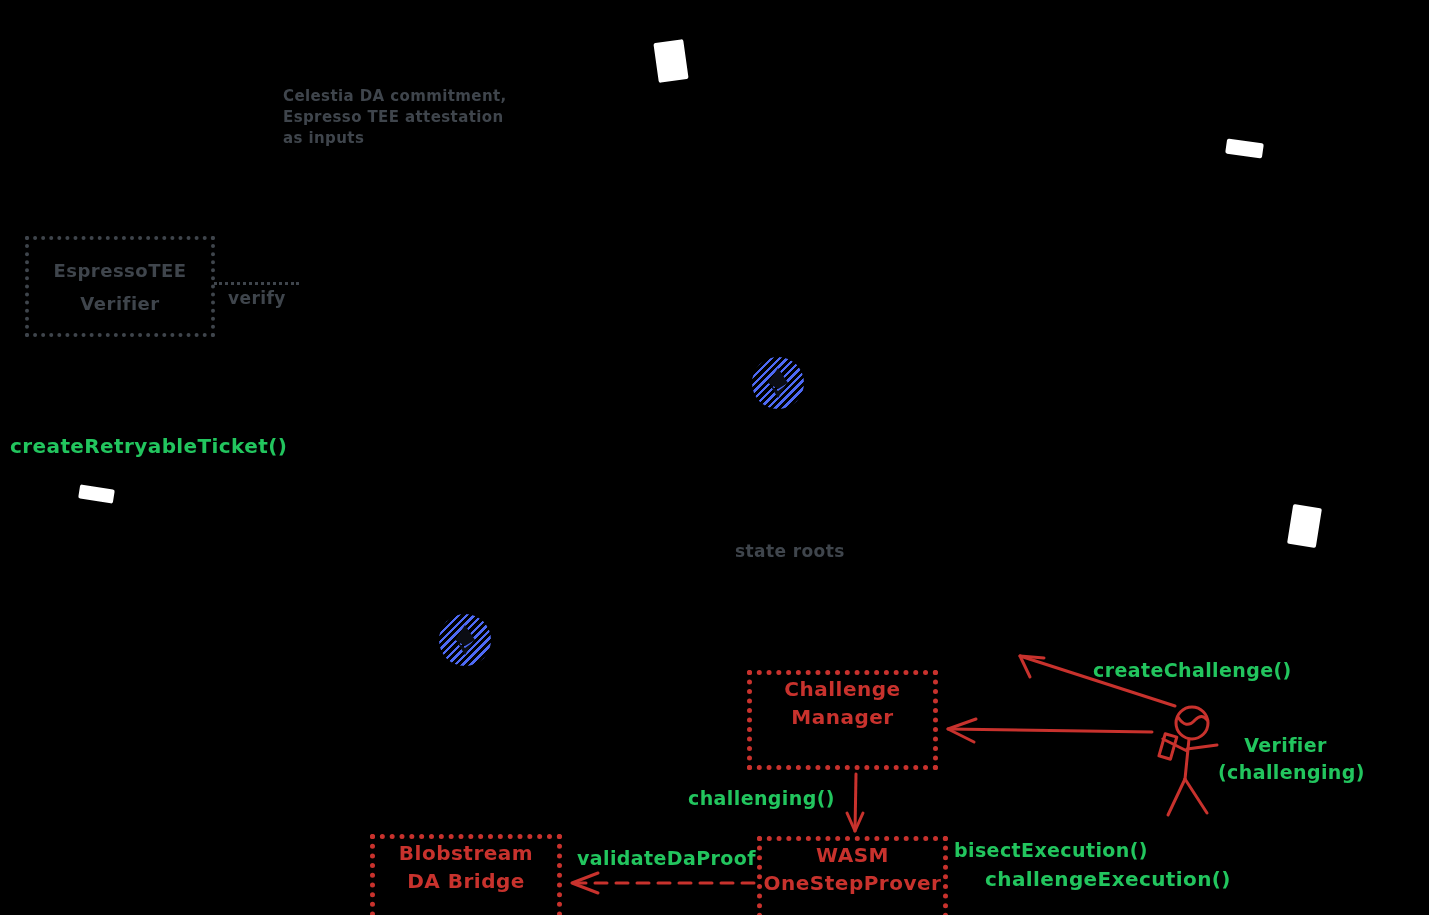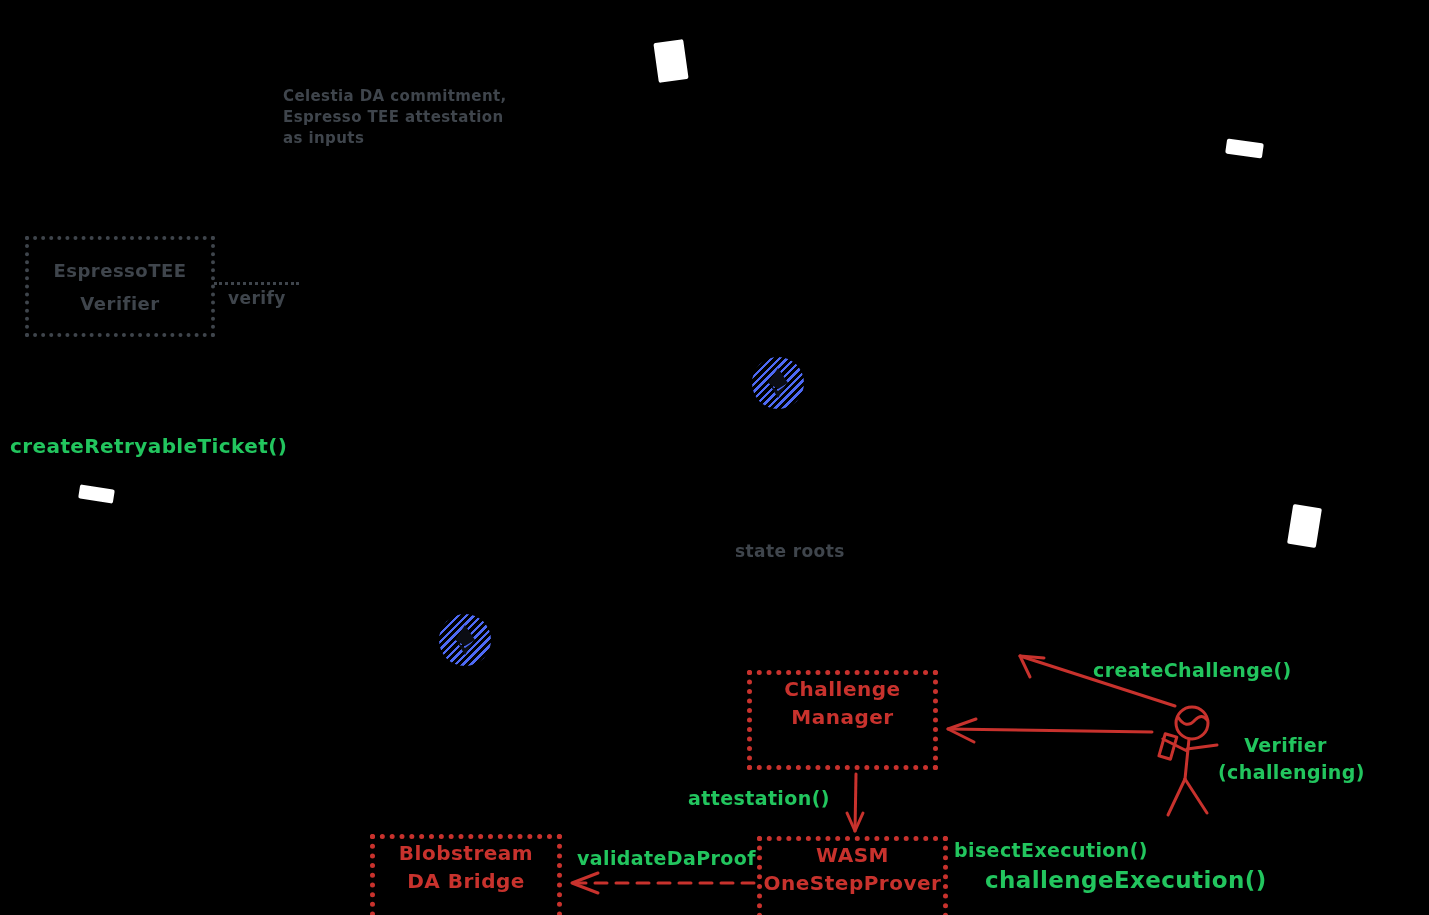--- a/index.html
+++ b/index.html
@@ -98,21 +98,21 @@
     <path class="stroke-red" stroke-width="3" d="M62,80 L92,76"></path>
     <path class="stroke-red" stroke-width="3" d="M60,110 L43,146"></path>
     <path class="stroke-red" stroke-width="3" d="M60,110 L82,144"></path>
   </svg>
 
   <div class="abs red-text" style="left:1218px;top:703px;width:135px;text-align:center;font-size:19px;line-height:27px;">
     <div>Verifier</div>
     <div>(challenging)</div>
   </div>
 
-  <div class="abs red-text" style="left:688px;top:758px;font-size:19px;">attestation()</div>
+  <div class="abs red-text" style="left:688px;top:758px;font-size:19px;">challenging()</div>
   <svg class="abs" style="left:840px;top:742px;" width="30" height="68">
     <path class="stroke-red" stroke-width="3" d="M16,3 L15,60"></path>
     <path class="stroke-red" stroke-width="3" d="M15,60 L7,42 M15,60 L23,42"></path>
   </svg>
 
   <div class="abs red-box" style="left:757px;top:807px;width:191px;height:101px;">
     <span class="box-label">WASM</span>
     <span class="box-label">OneStepProver</span>
   </div>
 
@@ -121,15 +121,15 @@
     <path class="stroke-red" stroke-width="3" stroke-dasharray="12 9" d="M196,14 L14,14"></path>
     <path class="stroke-red" stroke-width="3" d="M14,14 L40,4 M14,14 L40,24"></path>
   </svg>
 
   <div class="abs red-box" style="left:370px;top:805px;width:192px;height:102px;">
     <span class="box-label">Blobstream</span>
     <span class="box-label">DA Bridge</span>
   </div>
 
   <div class="abs red-text" style="left:954px;top:810px;font-size:19px;">bisectExecution()</div>
-  <div class="abs red-text" style="left:985px;top:838px;font-size:23px;">challengeExecution()</div>
+  <div class="abs red-text" style="left:985px;top:838px;font-size:20px;">challengeExecution()</div>
 
 </div>
 
 </body></html>

